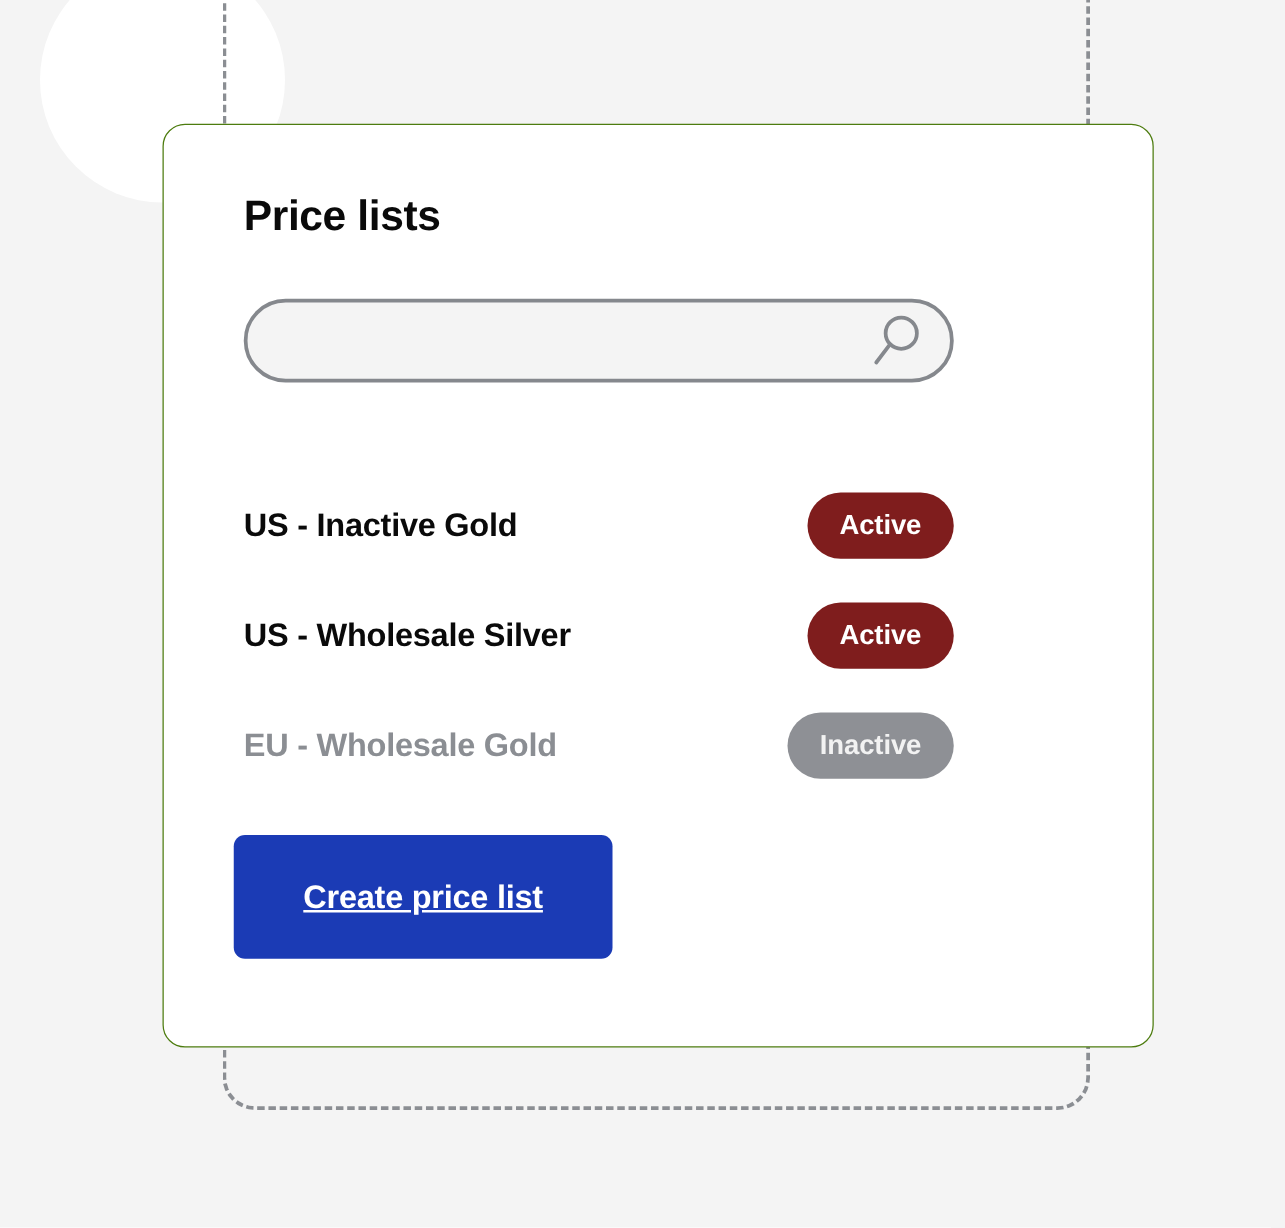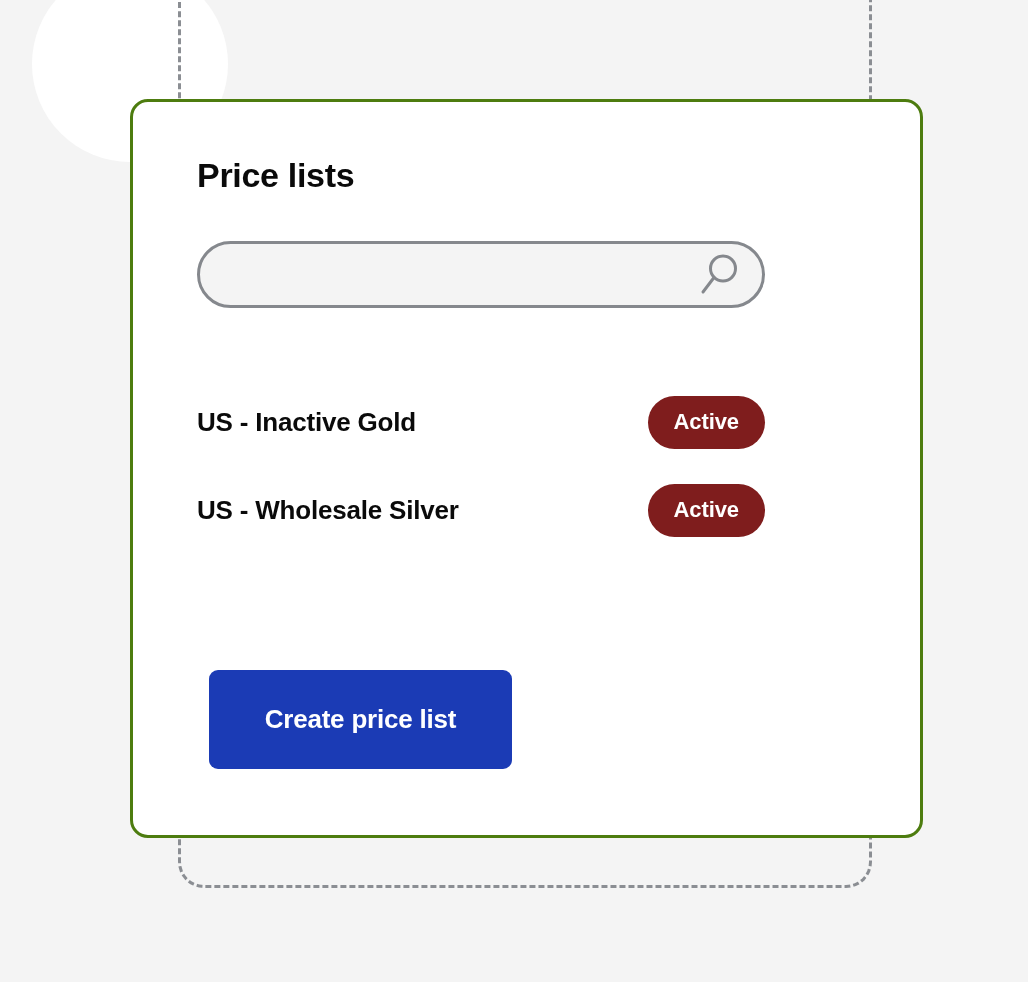--- a/index.html
+++ b/index.html
@@ -48,21 +48,21 @@
 
   
   .card {
     position: absolute;
     left: 130px;
     top: 99px;
     width: 793px;
     height: 739px;
     box-sizing: border-box;
     background: #ffffff;
-    border: 3px solid #4d7c0f;
+    border: 1px solid #4d7c0f;
     border-radius: 18px;
   }
 
   .card-title {
     position: absolute;
     left: 64px;
     top: 53px;
     margin: 0;
     font-size: 34px;
     line-height: 40px;
@@ -148,34 +148,35 @@
     box-sizing: border-box;
   }
   .badge.badge-inactive {
     background: #8e9095;
     color: #f2f2f2;
   }
 
   
   .create-button {
     position: absolute;
-    left: 76px;
+    left: 56px;
     top: 568px;
     width: 303px;
     height: 99px;
     border: none;
     border-radius: 9px;
     background: #1b3bb5;
     color: #ffffff;
     font-family: "Liberation Sans", sans-serif;
     font-size: 26px;
     font-weight: bold;
     letter-spacing: -0.2px;
     cursor: pointer;
     padding: 4px;
+    text-decoration: underline;
   }
 </style>
 </head>
 <body>
 
 <div id="decor-layer">
   <div class="white-blob"></div>
   <div class="dashed-frame"></div>
 </div>
 
@@ -196,18 +197,22 @@
     <div class="row">
       <span class="row-label">US - Inactive Gold</span>
       <span class="badge">Active</span>
     </div>
 
     <div class="row">
       <span class="row-label">US - Wholesale Silver</span>
       <span class="badge">Active</span>
     </div>
 
+    <div class="row inactive">
+      <span class="row-label">EU - Wholesale Gold</span>
+      <span class="badge badge-inactive">Inactive</span>
+    </div>
 
   </div>
 
   <button class="create-button">Create price list</button>
 
 </div>
 
 </body></html>

